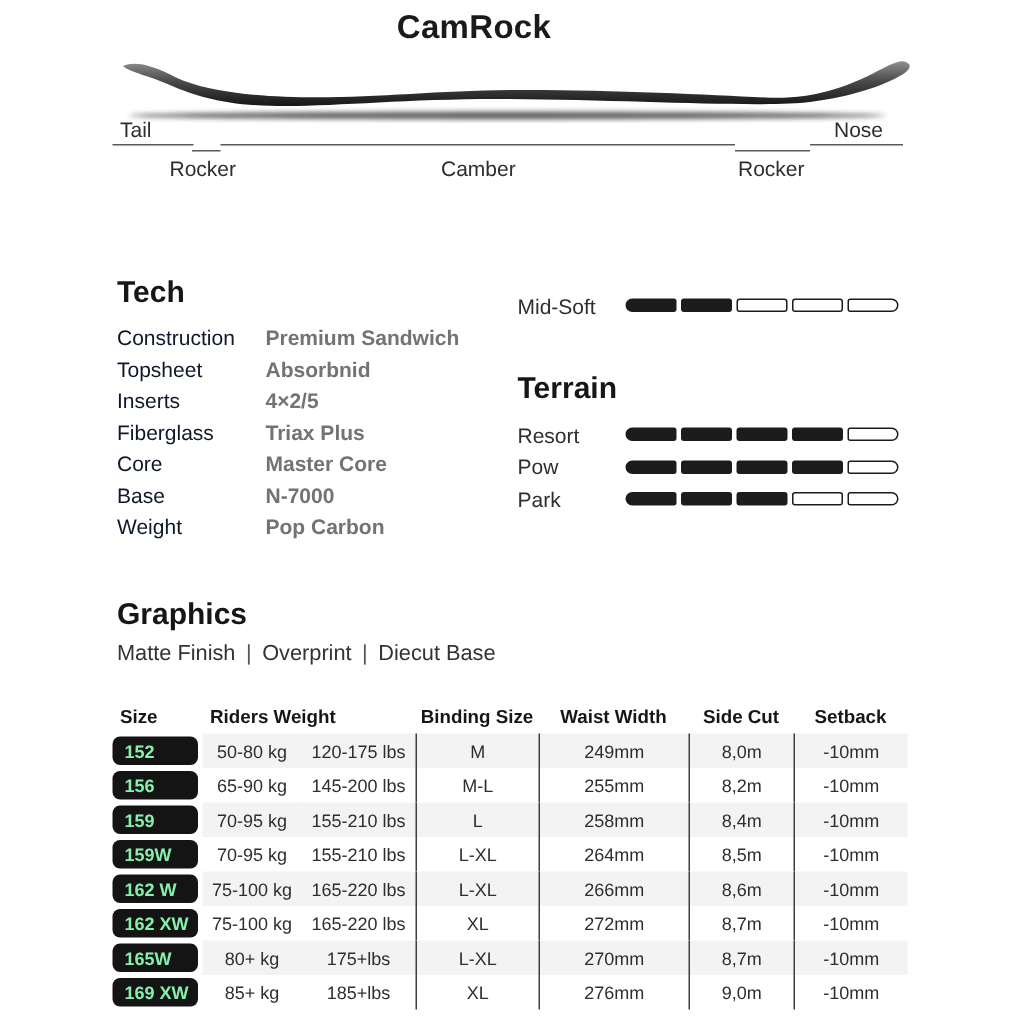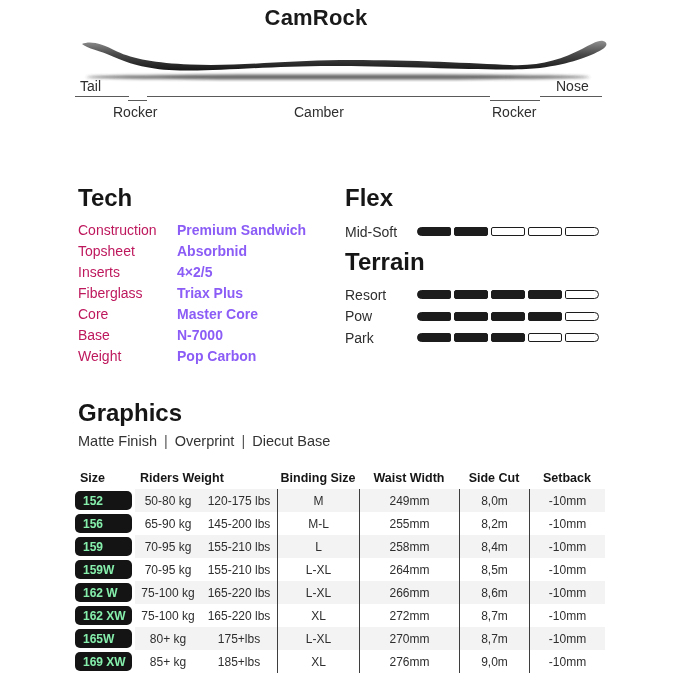--- a/index.html
+++ b/index.html
@@ -18,27 +18,27 @@
   .l-camber { left:147px; top:64px; width:343px; }
   .l-rocker-right { left:490px; top:68px; width:50px; }
   .l-nose { left:540px; top:64px; width:62px; }
   .lab { position:absolute; font-size:14px; color:#2e2e2e; white-space:nowrap; }
   .lab.tail { left:80px; top:46px; }
   .lab.nose { left:556px; top:46px; }
   .lab.rocker-l { left:113px; top:72px; }
   .lab.camber { left:294px; top:72px; }
   .lab.rocker-r { left:492px; top:72px; }
 
-  h2 { margin:0; font-size:24px; font-weight:bold; color:#161616; }
+  h2 { margin:0; font-size:20px; font-weight:bold; color:#161616; }
 
   .tech { position:absolute; left:78px; top:184px; width:270px; }
   #tech-rows { margin-top:7px; }
   .tech-row { display:flex; align-items:center; height:21px; font-size:14px; }
-  .tlabel { width:99px; color:#be185d; flex:none; }
-  .tvalue { font-weight:bold; color:#8b5cf6; white-space:nowrap; }
+  .tlabel { width:99px; color:#0f172a; flex:none; }
+  .tvalue { font-weight:bold; color:#737373; white-space:nowrap; }
 
   .flexsec { position:absolute; left:345px; top:184px; }
   .terrainsec { position:absolute; left:345px; top:248px; }
   #flex-rows { margin-top:9px; }
   #terrain-rows { margin-top:8px; }
   .rating-row { display:flex; align-items:center; height:21.5px; font-size:14px; color:#2e2e2e; }
   .rlabel { width:72px; flex:none; }
   .bars { display:flex; gap:3px; }
   .seg { width:34px; height:9px; box-sizing:border-box; border:1.5px solid #1c1c1c;
          border-radius:2px; background:#fff; }
@@ -134,21 +134,20 @@
     <span class="tvalue">N-7000</span>
   </div>
         <div class="tech-row">
     <span class="tlabel">Weight</span>
     <span class="tvalue">Pop Carbon</span>
   </div>
       </div>
   </section>
 
   <section class="flexsec">
-    <h2>Flex</h2>
     <div id="flex-rows">
         <div class="rating-row">
     <span class="rlabel">Mid-Soft</span>
     <span class="bars">
             <span class="seg filled"></span>
             <span class="seg filled"></span>
             <span class="seg"></span>
             <span class="seg"></span>
             <span class="seg"></span>
           </span>

